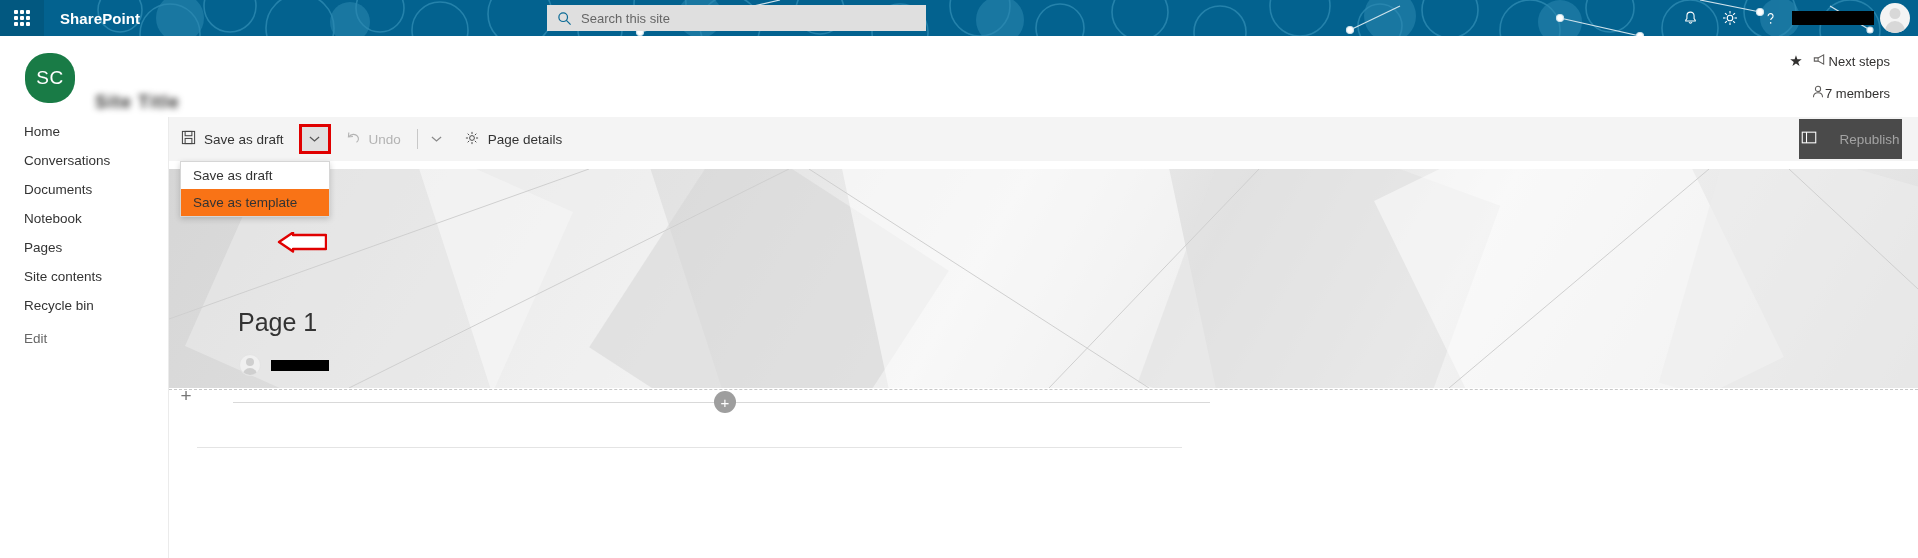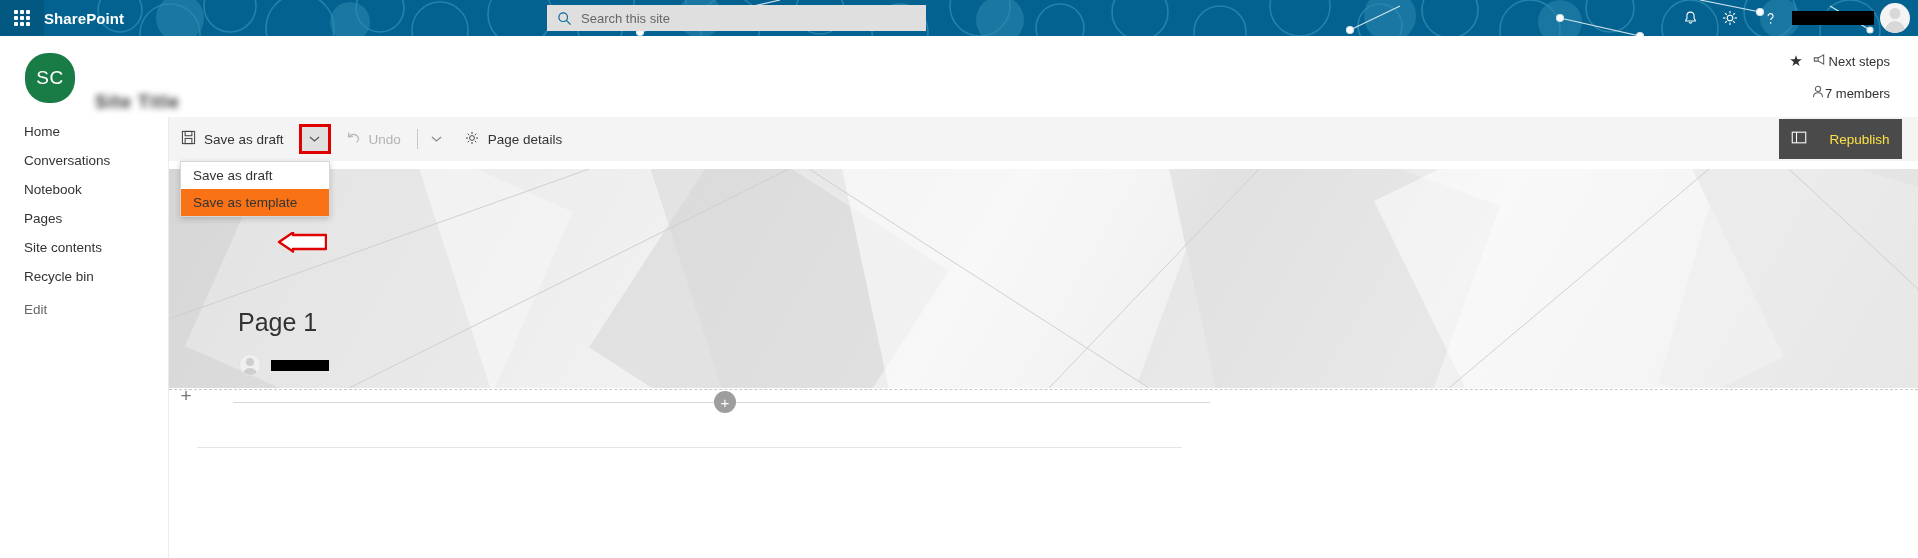--- a/index.html
+++ b/index.html
@@ -23,21 +23,21 @@
     width: 44px; height: 36px; display: flex; align-items: center;
     justify-content: center; background: rgba(0,0,0,0.10);
   }
   .waffle-grid {
     width: 16px; height: 16px; display: grid;
     grid-template-columns: repeat(3, 1fr); grid-template-rows: repeat(3, 1fr);
     gap: 2px;
   }
   .waffle-grid i { background: #ffffff; border-radius: 1px; display: block; }
   .suite-brand {
-    color: #ffffff; font-size: 15px; font-weight: bold; 
+    color: #ffffff; font-size: 15px; font-weight: bold; padding-left: 16px;
     letter-spacing: 0.1px;
   }
   .search-wrap {
     position: absolute; left: 547px; top: 5px; width: 379px; height: 26px;
     background: #dfdfdf; display: flex; align-items: center; z-index: 4;
   }
   .search-icon { width: 34px; display: flex; align-items: center; justify-content: center; }
   .search-input {
     border: 0; background: transparent; outline: none; flex: 1;
     font-family: "Liberation Sans", sans-serif; font-size: 13px; color: #a21caf;
@@ -121,22 +121,22 @@
   .cmd-chevron {
     width: 30px; height: 30px; display: flex; align-items: center;
     justify-content: center; cursor: pointer;
   }
   .cmd-chevron.highlighted {
     background: #e0e0e0; border: 3px solid #e00000; width: 32px; height: 30px;
     margin: 0 3px;
   }
   .cmd-sep { width: 1px; height: 20px; background: #c8c8c8; margin: 0 4px; }
   .republish-btn {
-    position: absolute; right: 16px; top: 2px; height: 40px; width: 123px;
-    background: #4a4a4a; color: #fde047; font-size: 13.5px;
+    position: absolute; right: 16px; top: 2px; height: 40px; width: 103px;
+    background: #4a4a4a; color: #a3a3a3; font-size: 13.5px;
     display: flex; align-items: center; justify-content: center; gap: 22px;
     cursor: pointer;
   }
 
   
   .dropdown {
     position: absolute; top: 161px; left: 180px; width: 150px;
     background: #ffffff; border: 1px solid #d6d6d6;
     box-shadow: 0 2px 6px rgba(0,0,0,0.18); z-index: 50;
   }
@@ -348,20 +348,21 @@
         </span>
         <span>7 members</span>
       </span>
     </div>
   </div>
 </div>
 
 <nav class="left-nav">
   <div class="nav-item">Home</div>
   <div class="nav-item">Conversations</div>
+  <div class="nav-item">Documents</div>
   <div class="nav-item">Notebook</div>
   <div class="nav-item">Pages</div>
   <div class="nav-item">Site contents</div>
   <div class="nav-item">Recycle bin</div>
   <div class="nav-item nav-edit">Edit</div>
 </nav>
 
 <div class="command-bar">
   <div class="cmd-btn">
     <span>

